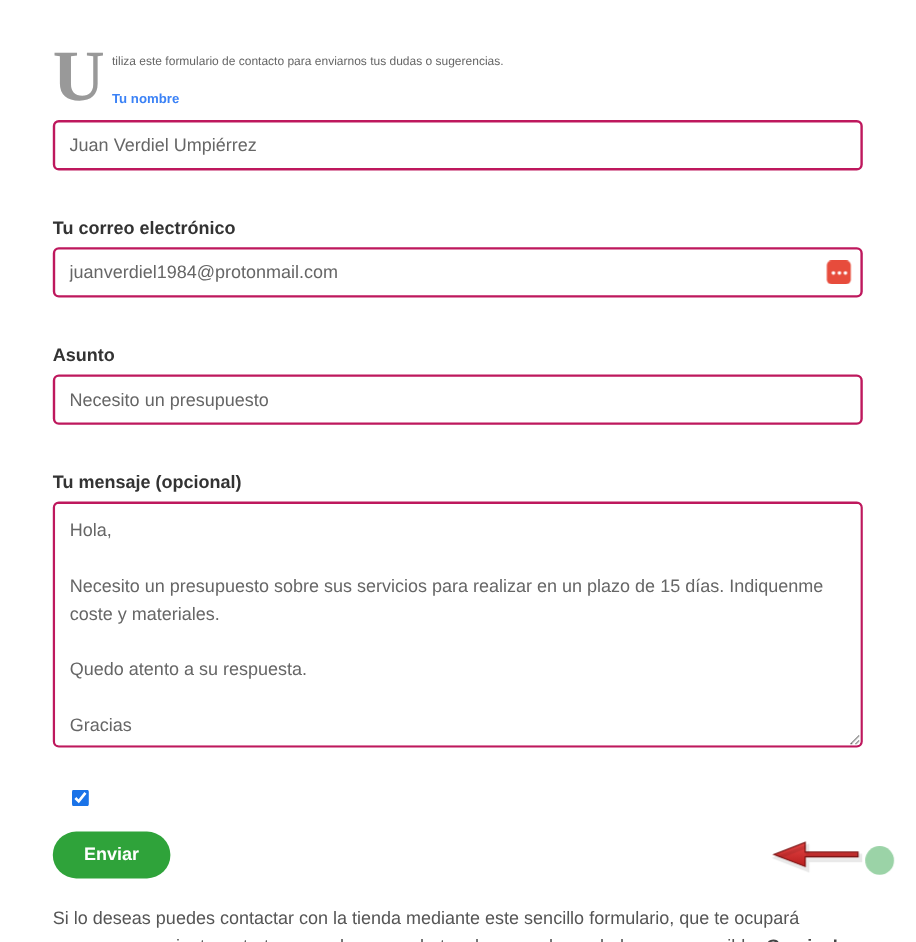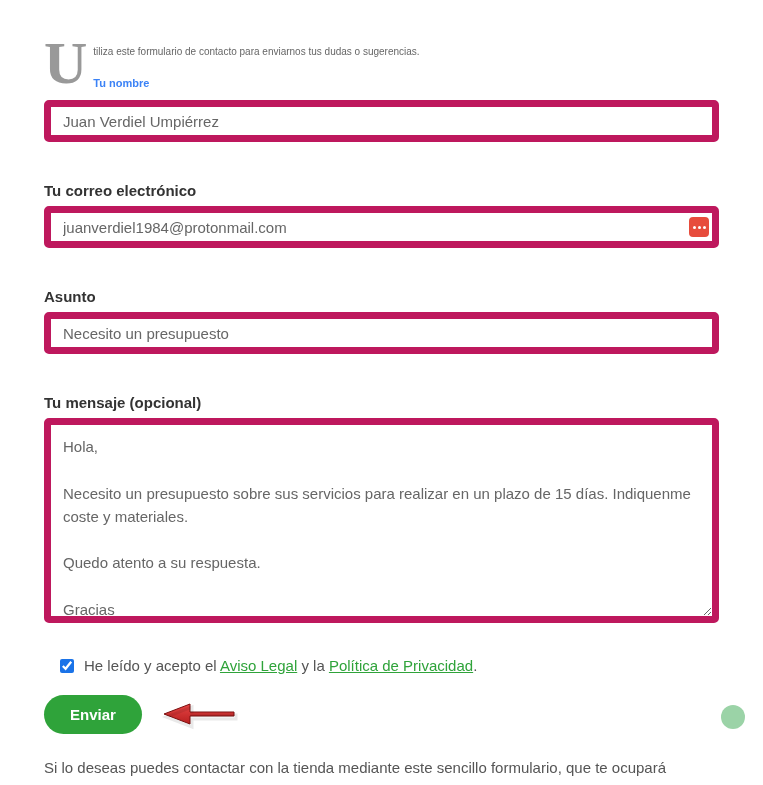--- a/index.html
+++ b/index.html
@@ -39,21 +39,21 @@
     .field-label {
       font-size: 15px;
       font-weight: 700;
       color: #333;
       margin-bottom: 7px;
       margin-top: 40px;
       display: block;
     }
     .text-input, .text-area {
       width: 100%;
-      border: 7px solid #be185d;
+      border: 2px solid #be185d;
       border-radius: 5px;
       padding: 10px 12px;
       font-size: 15px;
       color: #666;
       font-family: inherit;
       background: #fff;
     }
     .text-input { height: 42px; }
     .text-area {
       min-height: 205px;
@@ -93,20 +93,21 @@
     }
     .consent-row a {
       color: #2fa33a;
       text-decoration: underline;
     }
     .submit-row {
       margin-top: 20px;
       display: flex;
       align-items: center;
       gap: 18px;
+      justify-content: space-between;
     }
     .submit-btn {
       background: #2fa33a;
       color: #fff;
       border: none;
       border-radius: 22px;
       padding: 11px 26px;
       font-size: 15px;
       font-weight: 600;
       cursor: pointer;
@@ -164,23 +165,20 @@
 <textarea class="text-area" style="">Hola,
 
 Necesito un presupuesto sobre sus servicios para realizar en un plazo de 15 días. Indiquenme coste y materiales.
 
 Quedo atento a su respuesta.
 
 Gracias</textarea>
 
 <div class="consent-row">
   <input type="checkbox" checked="" style="">
-  <span>
-    <span>He leído y acepto el </span><a href="#">Aviso Legal</a><span> y la </span><a href="#">Política de Privacidad</a><span>.</span>
-  </span>
 </div>
 
 <div class="submit-row">
   <button class="submit-btn">Enviar</button>
   <svg class="arrow" width="78" height="40">
     <defs>
       <linearGradient id="ag" x1="0" y1="0" x2="0" y2="1">
         <stop offset="0" stop-color="#e64545"></stop>
         <stop offset="1" stop-color="#b81f1f"></stop>
       </linearGradient>

